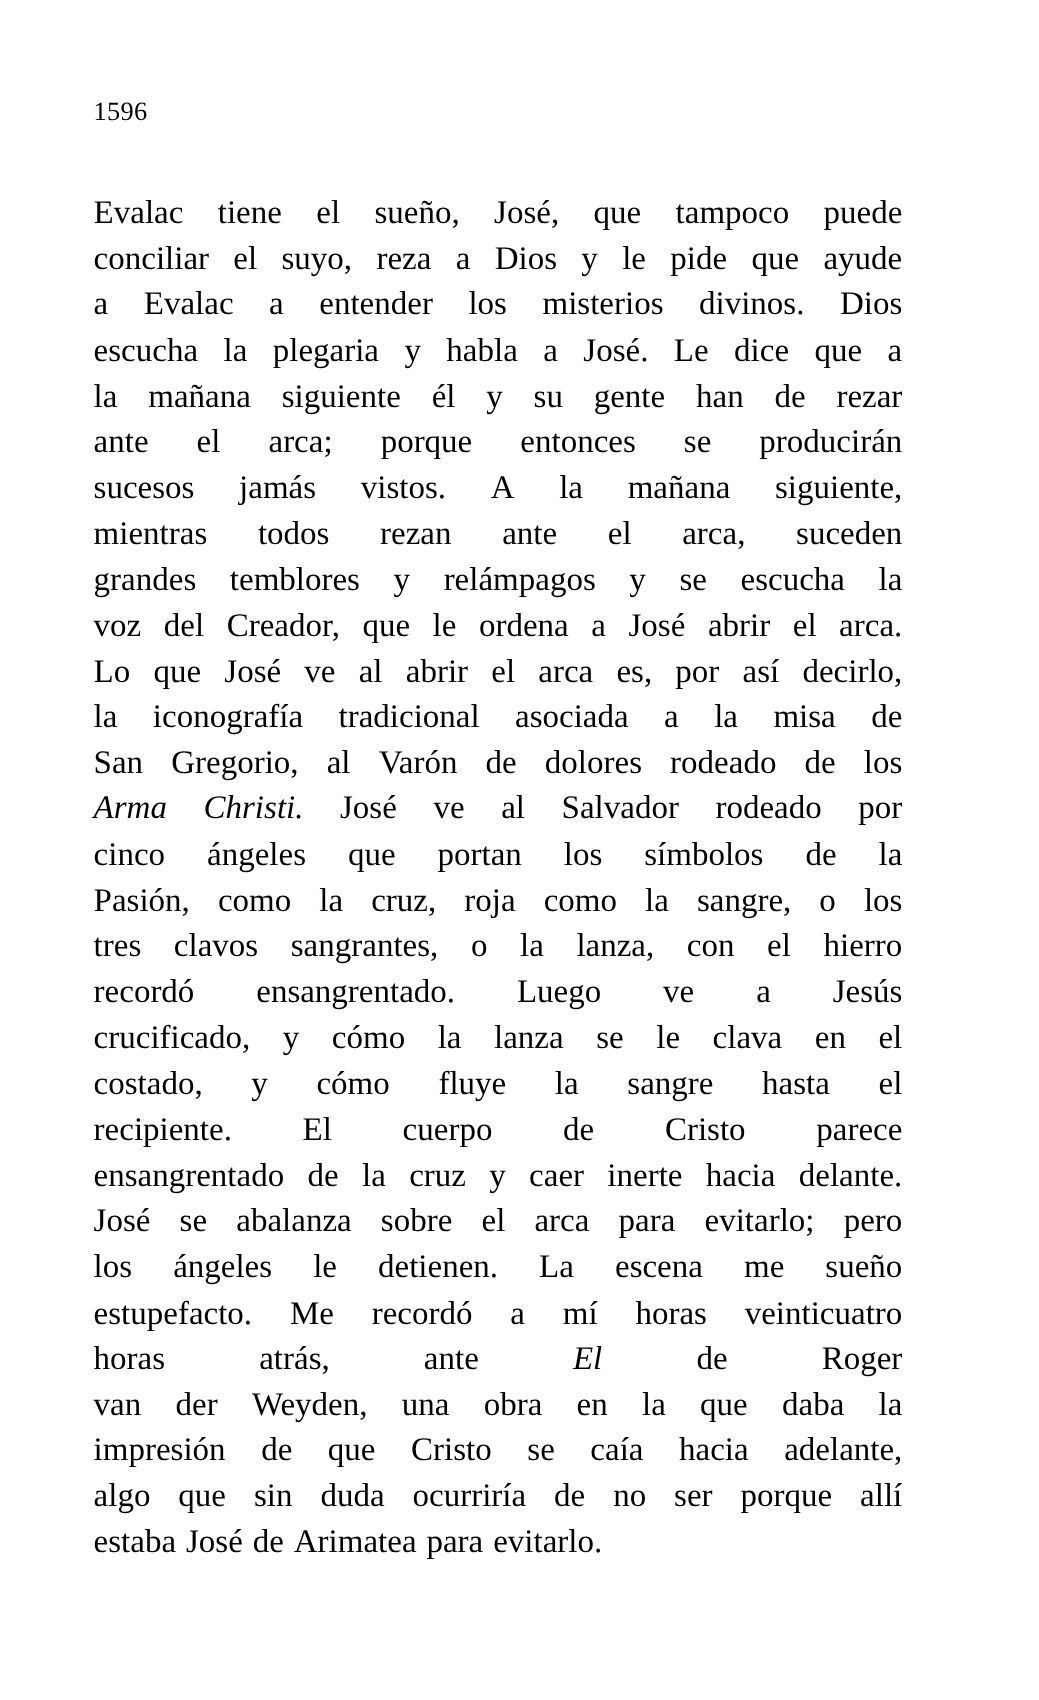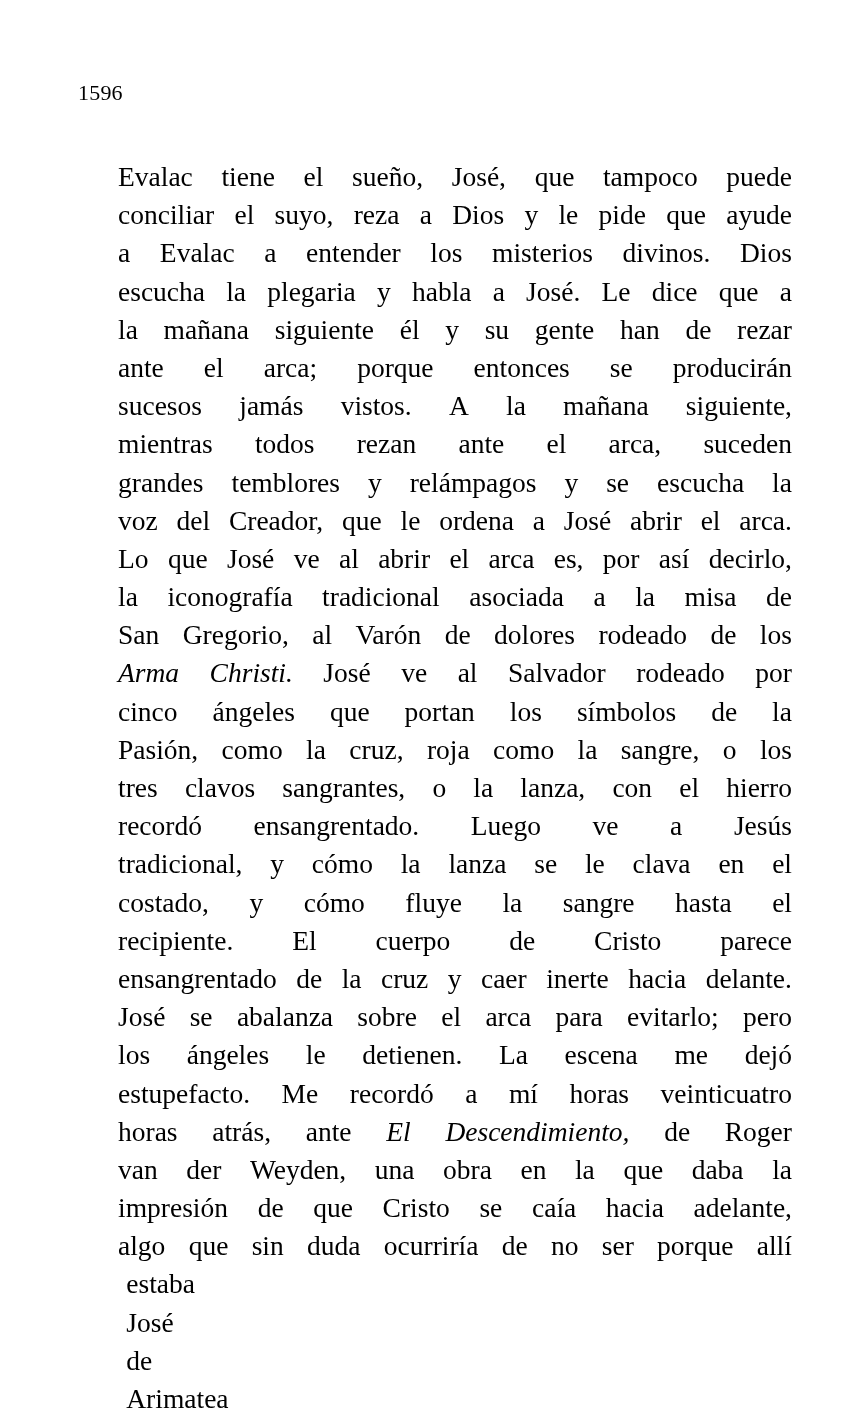--- a/index.html
+++ b/index.html
@@ -34,40 +34,38 @@
     line-height: 26px;
     letter-spacing: 0.2px;
     color: #000000;
     white-space: nowrap;
   }
   .body-text {
     position: absolute;
     left: 78px;
     top: 158px;
     width: 674px;
-    margin-left: 40px;
   }
   
   .line {
     display: flex;
     font-size: 27.5px;
     line-height: 38.2px;
     height: 38.2px;
     width: 674px;
     white-space: pre;
     align-items: baseline;
   }
   
   .line.just {
     justify-content: space-between;
   }
   
   .line.flush {
     justify-content: flex-start;
-    flex-direction: column;
   }
   .line.flush .w + .w {
     margin-left: 0.30em;
   }
   .w {
     display: inline-block;
   }
   .it {
     font-style: italic;
   }
@@ -91,27 +89,27 @@
       <div class="line just"><span class="w">grandes</span><span class="w">temblores</span><span class="w">y</span><span class="w">relámpagos</span><span class="w">y</span><span class="w">se</span><span class="w">escucha</span><span class="w">la</span></div>
       <div class="line just"><span class="w">voz</span><span class="w">del</span><span class="w">Creador,</span><span class="w">que</span><span class="w">le</span><span class="w">ordena</span><span class="w">a</span><span class="w">José</span><span class="w">abrir</span><span class="w">el</span><span class="w">arca.</span></div>
       <div class="line just"><span class="w">Lo</span><span class="w">que</span><span class="w">José</span><span class="w">ve</span><span class="w">al</span><span class="w">abrir</span><span class="w">el</span><span class="w">arca</span><span class="w">es,</span><span class="w">por</span><span class="w">así</span><span class="w">decirlo,</span></div>
       <div class="line just"><span class="w">la</span><span class="w">iconografía</span><span class="w">tradicional</span><span class="w">asociada</span><span class="w">a</span><span class="w">la</span><span class="w">misa</span><span class="w">de</span></div>
       <div class="line just"><span class="w">San</span><span class="w">Gregorio,</span><span class="w">al</span><span class="w">Varón</span><span class="w">de</span><span class="w">dolores</span><span class="w">rodeado</span><span class="w">de</span><span class="w">los</span></div>
       <div class="line just"><span class="w it">Arma</span><span class="w it">Christi.</span><span class="w">José</span><span class="w">ve</span><span class="w">al</span><span class="w">Salvador</span><span class="w">rodeado</span><span class="w">por</span></div>
       <div class="line just"><span class="w">cinco</span><span class="w">ángeles</span><span class="w">que</span><span class="w">portan</span><span class="w">los</span><span class="w">símbolos</span><span class="w">de</span><span class="w">la</span></div>
       <div class="line just"><span class="w">Pasión,</span><span class="w">como</span><span class="w">la</span><span class="w">cruz,</span><span class="w">roja</span><span class="w">como</span><span class="w">la</span><span class="w">sangre,</span><span class="w">o</span><span class="w">los</span></div>
       <div class="line just"><span class="w">tres</span><span class="w">clavos</span><span class="w">sangrantes,</span><span class="w">o</span><span class="w">la</span><span class="w">lanza,</span><span class="w">con</span><span class="w">el</span><span class="w">hierro</span></div>
       <div class="line just"><span class="w">recordó</span><span class="w">ensangrentado.</span><span class="w">Luego</span><span class="w">ve</span><span class="w">a</span><span class="w">Jesús</span></div>
-      <div class="line just"><span class="w">tradicional,</span><span class="w">y</span><span class="w">cómo</span><span class="w">la</span><span class="w">lanza</span><span class="w">se</span><span class="w">le</span><span class="w">clava</span><span class="w">en</span><span class="w">el</span></div>
+      <div class="line just"><span class="w">crucificado,</span><span class="w">y</span><span class="w">cómo</span><span class="w">la</span><span class="w">lanza</span><span class="w">se</span><span class="w">le</span><span class="w">clava</span><span class="w">en</span><span class="w">el</span></div>
       <div class="line just"><span class="w">costado,</span><span class="w">y</span><span class="w">cómo</span><span class="w">fluye</span><span class="w">la</span><span class="w">sangre</span><span class="w">hasta</span><span class="w">el</span></div>
       <div class="line just"><span class="w">recipiente.</span><span class="w">El</span><span class="w">cuerpo</span><span class="w">de</span><span class="w">Cristo</span><span class="w">parece</span></div>
       <div class="line just"><span class="w">ensangrentado</span><span class="w">de</span><span class="w">la</span><span class="w">cruz</span><span class="w">y</span><span class="w">caer</span><span class="w">inerte</span><span class="w">hacia</span><span class="w">delante.</span></div>
       <div class="line just"><span class="w">José</span><span class="w">se</span><span class="w">abalanza</span><span class="w">sobre</span><span class="w">el</span><span class="w">arca</span><span class="w">para</span><span class="w">evitarlo;</span><span class="w">pero</span></div>
-      <div class="line just"><span class="w">los</span><span class="w">ángeles</span><span class="w">le</span><span class="w">detienen.</span><span class="w">La</span><span class="w">escena</span><span class="w">me</span><span class="w">dejó</span></div>
+      <div class="line just"><span class="w">los</span><span class="w">ángeles</span><span class="w">le</span><span class="w">detienen.</span><span class="w">La</span><span class="w">escena</span><span class="w">me</span><span class="w">sueño</span></div>
       <div class="line just"><span class="w">estupefacto.</span><span class="w">Me</span><span class="w">recordó</span><span class="w">a</span><span class="w">mí</span><span class="w">horas</span><span class="w">veinticuatro</span></div>
-      <div class="line just"><span class="w">horas</span><span class="w">atrás,</span><span class="w">ante</span><span class="w it">El</span><span class="w it">Descendimiento,</span><span class="w">de</span><span class="w">Roger</span></div>
+      <div class="line just"><span class="w">horas</span><span class="w">atrás,</span><span class="w">ante</span><span class="w it">El</span><span class="w">de</span><span class="w">Roger</span></div>
       <div class="line just"><span class="w">van</span><span class="w">der</span><span class="w">Weyden,</span><span class="w">una</span><span class="w">obra</span><span class="w">en</span><span class="w">la</span><span class="w">que</span><span class="w">daba</span><span class="w">la</span></div>
       <div class="line just"><span class="w">impresión</span><span class="w">de</span><span class="w">que</span><span class="w">Cristo</span><span class="w">se</span><span class="w">caía</span><span class="w">hacia</span><span class="w">adelante,</span></div>
       <div class="line just"><span class="w">algo</span><span class="w">que</span><span class="w">sin</span><span class="w">duda</span><span class="w">ocurriría</span><span class="w">de</span><span class="w">no</span><span class="w">ser</span><span class="w">porque</span><span class="w">allí</span></div>
       <div class="line flush"><span class="w">estaba</span><span class="w">José</span><span class="w">de</span><span class="w">Arimatea</span><span class="w">para</span><span class="w">evitarlo.</span></div>
     </div>
 
 </div>
 
 </body></html>

